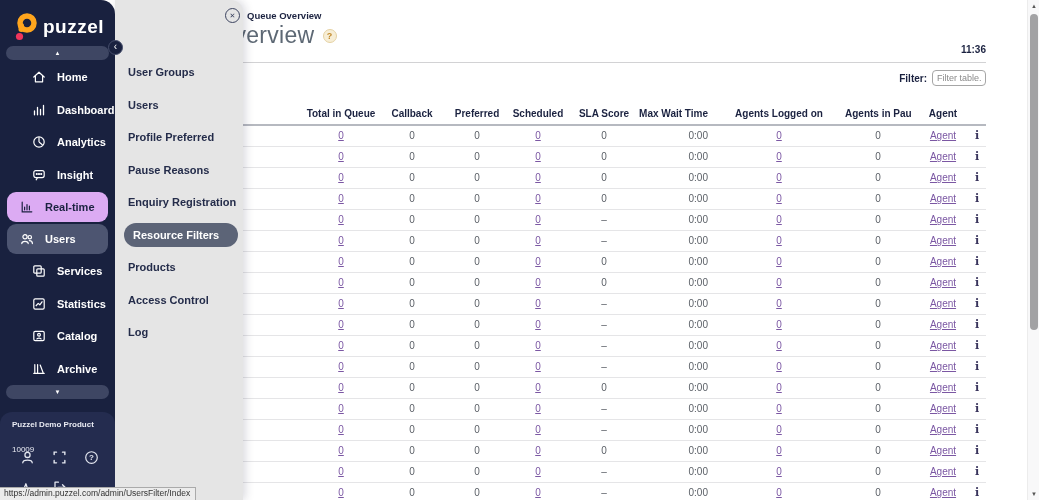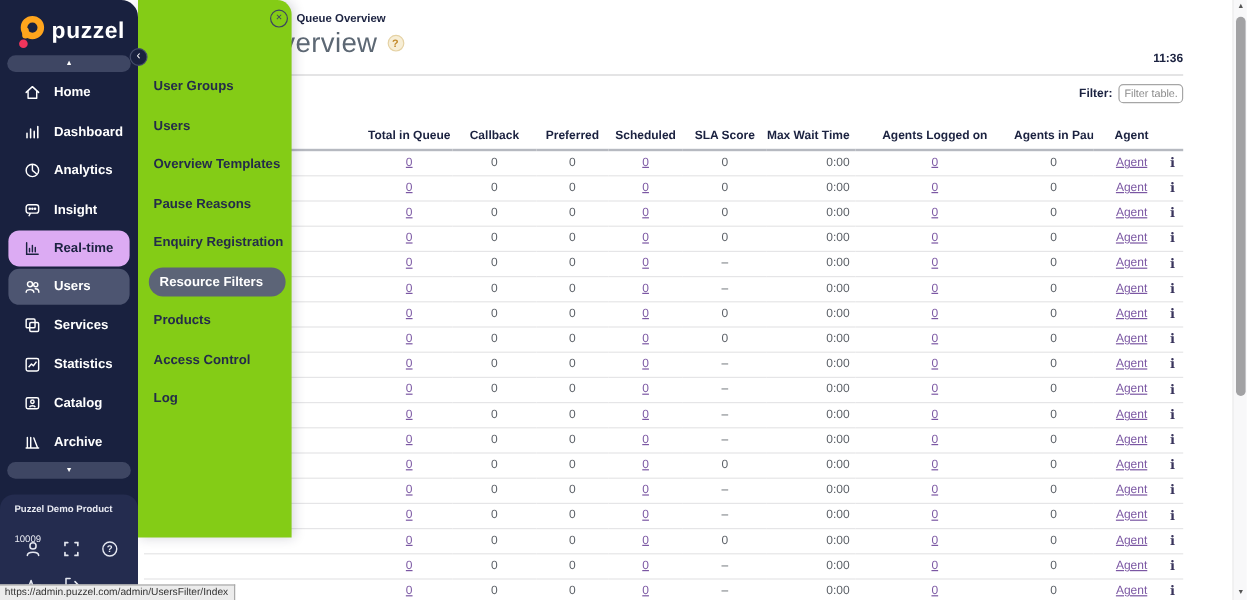--- a/index.html
+++ b/index.html
@@ -26,38 +26,38 @@
   thead td { height:22px; border-bottom:2px solid #b6b9c0; font-weight:bold; color:#1b2240; font-size:10px; vertical-align:middle; }
   tbody td { height:21px; border-bottom:1px solid #e5e5e7; color:#5a5f66; font-size:10px; vertical-align:middle; }
   td { text-align:center; overflow:hidden; white-space:nowrap; }
   td:nth-child(1) { text-align:left; }
   td:nth-child(7) { text-align:right; padding-right:5px; }
   td:nth-child(11){ text-align:left; }
   tbody a { color:#7b57a3; text-decoration:underline; cursor:pointer; }
   .info-i { font-family:"DejaVu Serif", serif; font-weight:bold; color:#39345c; font-size:11px; cursor:pointer; }
 
   
-  .flyout { position:absolute; left:115px; top:0; width:128px; height:448px; background:#84cc16;
+  .flyout { position:absolute; left:115px; top:0; width:128px; height:500px; background:#e5e5e5;
     border-radius:0 12px 0 0; box-shadow:2px 0 10px rgba(30,30,60,.18); z-index:5; }
   .flyout-close { position:absolute; top:8px; right:3px; width:15px; height:15px; border:1.2px solid #3c4460;
     border-radius:50%; color:#3c4460; font-size:7px; line-height:13px; text-align:center; cursor:pointer; }
   .flyout-menu { position:absolute; top:56px; left:0; right:0; }
   .flyout-item { height:32.5px; display:flex; align-items:center; padding-left:13px; font-size:11px; font-weight:600; color:#242c4a; cursor:pointer; }
   .flyout-item.active { background:#5c6477; color:#fff; height:24px; margin:4.25px 5px 4.25px 9px; padding-left:9px; border-radius:13px; font-weight:bold; }
 
   
   .sidebar { position:absolute; left:0; top:0; width:115px; height:500px; background:#19213f; border-radius:0 14px 0 0; z-index:10; }
   .logo-row { display:flex; align-items:center; gap:5px; padding:13px 4px 0 14px; }
   .logo-text { font-size:19px; font-weight:bold; color:#fff; letter-spacing:.5px; }
   .collapse-pill { margin:5px auto 0; width:103px; height:14px; background:#3e4663; border-radius:8px;
     text-align:center; font-size:6px; color:#fff; line-height:14px; cursor:pointer; }
   .side-toggle { position:absolute; left:108px; top:40px; width:15px; height:15px; background:#19213f; border:1px solid #454d6b;
     color:#fff; border-radius:50%; z-index:20; font-size:10px; line-height:12px; text-align:center; cursor:pointer; }
   .nav { margin-top:1px; }
-  .nav-item { height:32.5px; display:flex; align-items:center; padding-left:20px; gap:11px; color:#fff; font-size:11px; font-weight:600; cursor:pointer; }
+  .nav-item { height:32.5px; display:flex; align-items:center; padding-left:32px; gap:11px; color:#fff; font-size:11px; font-weight:600; cursor:pointer; }
   .nav-item .nicon { width:14px; height:14px; flex:0 0 14px; display:inline-flex; }
   .nav-item.selected { background:#dcabf3; color:#1b2240; margin:1.25px 7px; height:30px; border-radius:9px; padding-left:13px; }
   .nav-item.open { background:#4d5571; color:#fff; margin:1.25px 7px; height:30px; border-radius:9px; padding-left:13px; }
   .bottom-pill { position:absolute; top:385px; left:6px; width:103px; height:14px; background:#3e4663; border-radius:8px;
     text-align:center; font-size:6px; color:#fff; line-height:14px; cursor:pointer; }
   .side-footer { position:absolute; left:0; right:0; top:412px; height:81px; background:#242c4f; border-radius:12px 12px 0 0; padding:8px 0 1px 12px; }
   .acct-name { font-size:8px; color:#e8eaf2; font-weight:bold; }
   .acct-num  { font-size:8px; color:#e8eaf2; margin-top:16px; }
   .foot-icon { position:absolute; width:16px; height:16px; color:#e4e7f0; cursor:pointer; }
 
@@ -376,21 +376,21 @@
   <div class="flyout-menu" id="flyout-menu">
   <div class="flyout-item">
     <span>User Groups</span>
   </div>
 
   <div class="flyout-item">
     <span>Users</span>
   </div>
 
   <div class="flyout-item">
-    <span>Overview Templates</span>
+    <span>Profile Preferred</span>
   </div>
 
   <div class="flyout-item">
     <span>Pause Reasons</span>
   </div>
 
   <div class="flyout-item">
     <span>Enquiry Registration</span>
   </div>
 

